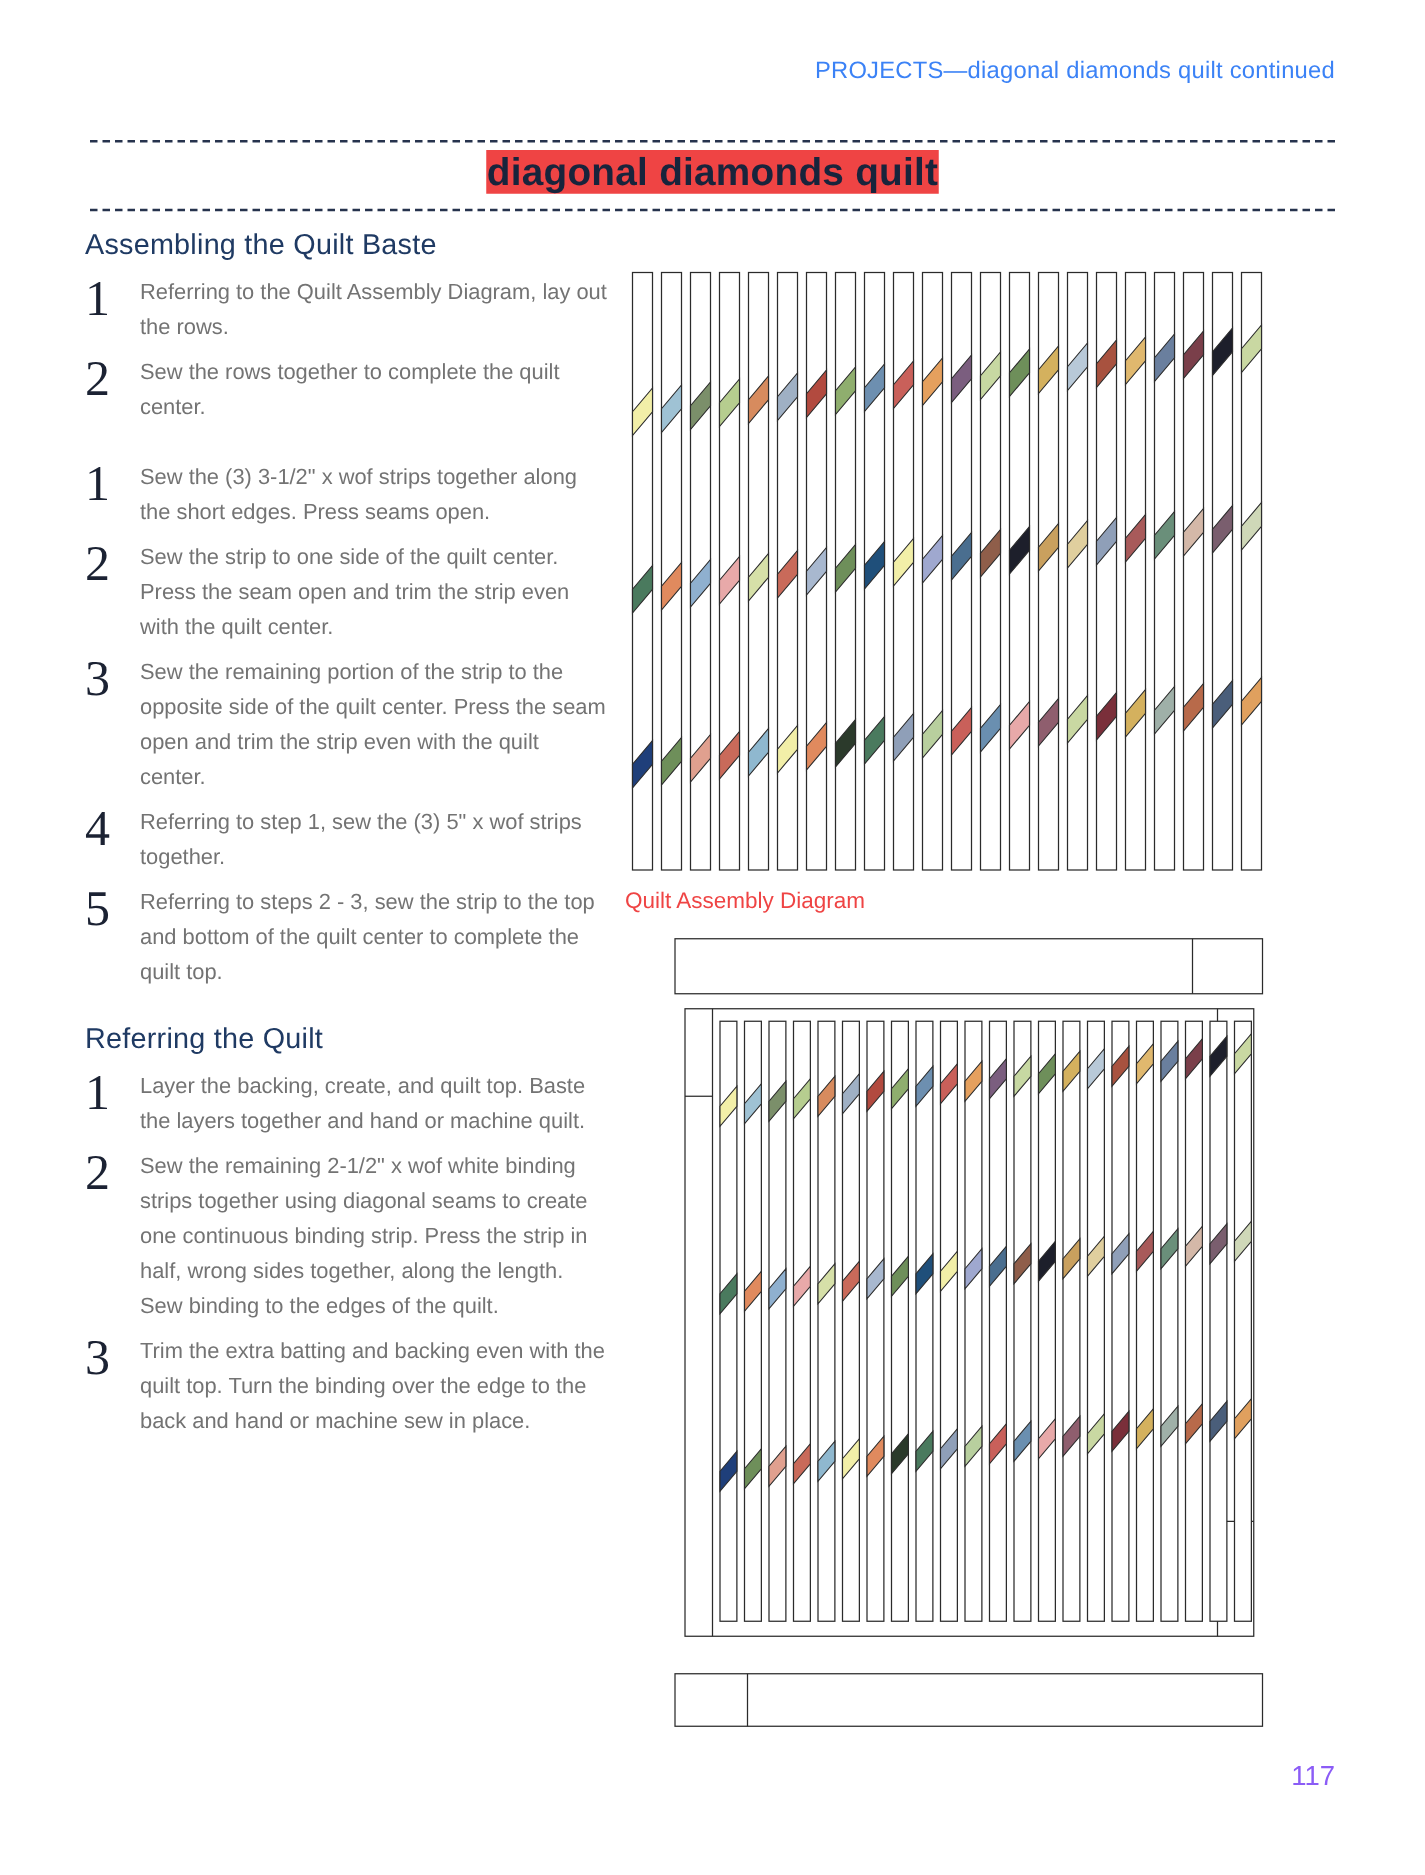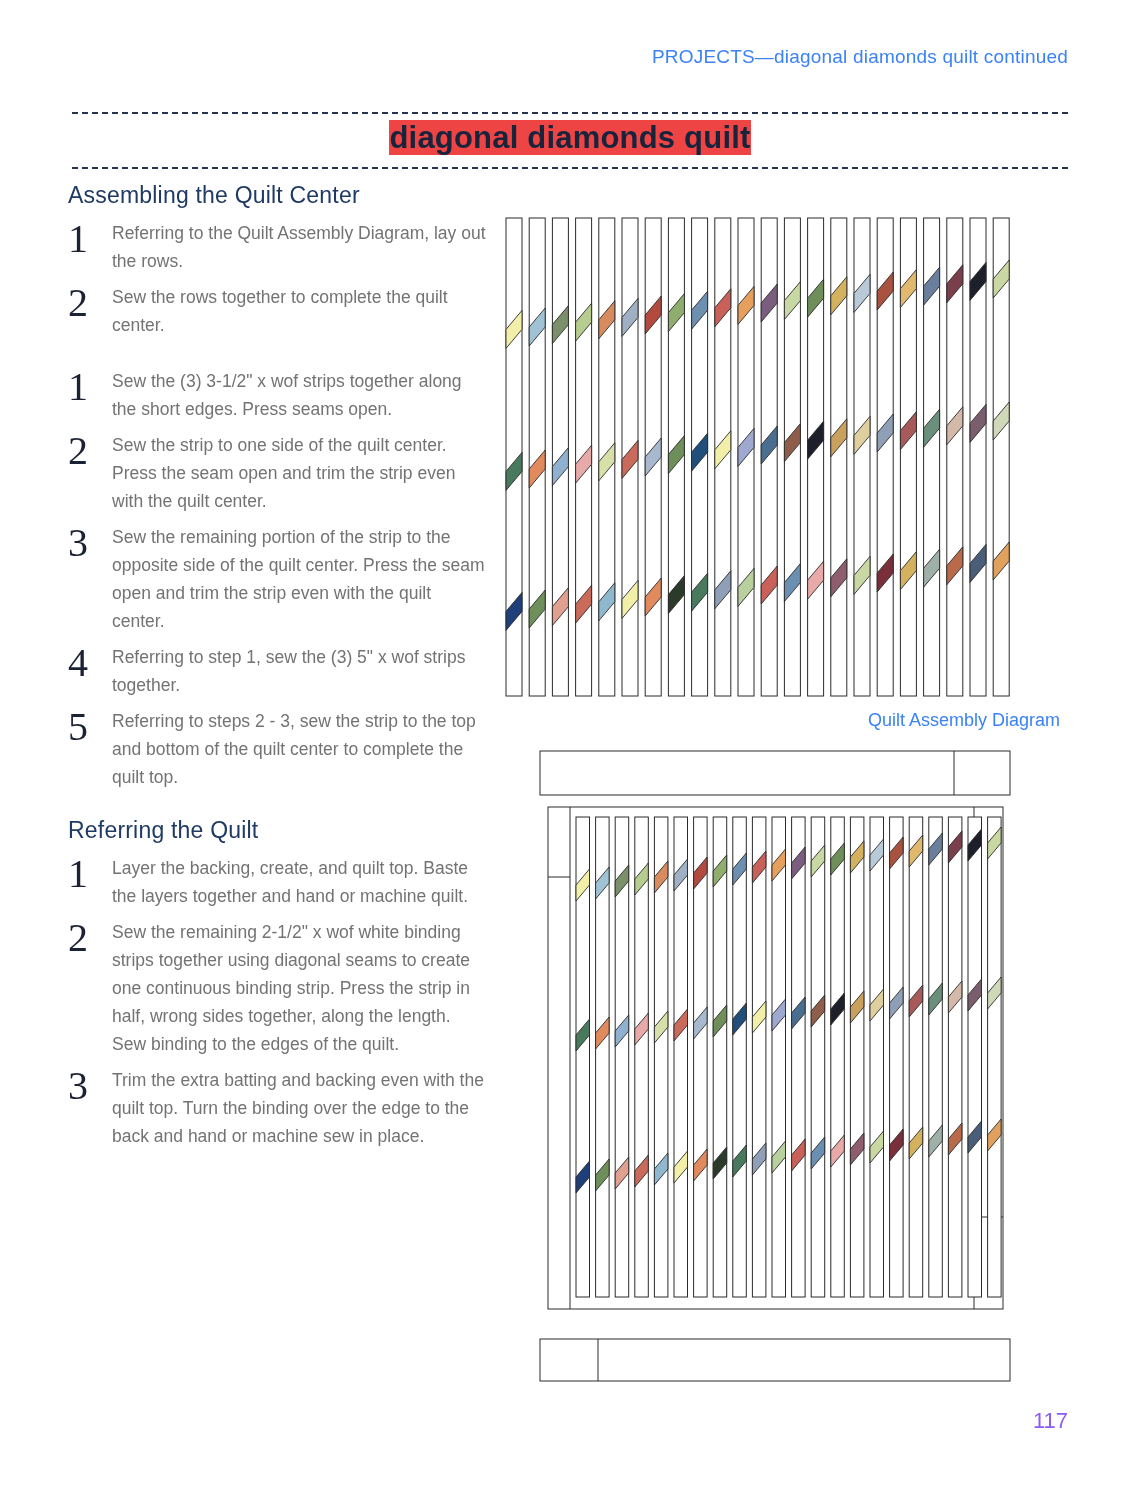--- a/index.html
+++ b/index.html
@@ -106,23 +106,23 @@
   }
 
   
   .right-col {
     position: absolute;
     left: 500px;
     top: 212px;
     width: 560px;
   }
   .diagram-caption {
-    text-align: right;
+    text-align: left;
     font-size: 18px;
-    color: #3b82f6;
+    color: #ef4444;
     margin-top: 8px;
   }
 
   svg { display: block; }
 
   .page-num {
     position: absolute;
     right: 72px;
     bottom: 66px;
     font-size: 22px;
@@ -138,21 +138,21 @@
 
   <div class="rule top"></div>
   <div class="rule bottom"></div>
   <div class="title-wrap">
     <span class="title" style="position:static;display:inline;">diagonal diamonds quilt</span>
   </div>
 
   <div class="left-col">
 
     <div class="section">
-      <h2 class="section-head">Assembling the Quilt Center</h2>
+      <h2 class="section-head">Assembling the Quilt Baste</h2>
       <div class="step">
         <div class="step-num">1</div>
         <div class="step-text">Referring to the Quilt Assembly Diagram, lay out the rows.</div>
       </div>
       <div class="step">
         <div class="step-num">2</div>
         <div class="step-text">Sew the rows together to complete the quilt center.</div>
       </div>
     </div>
 

